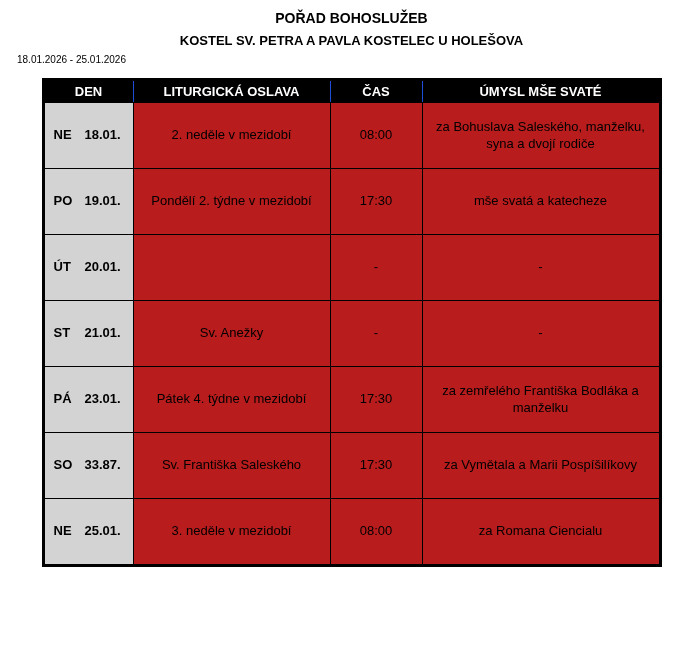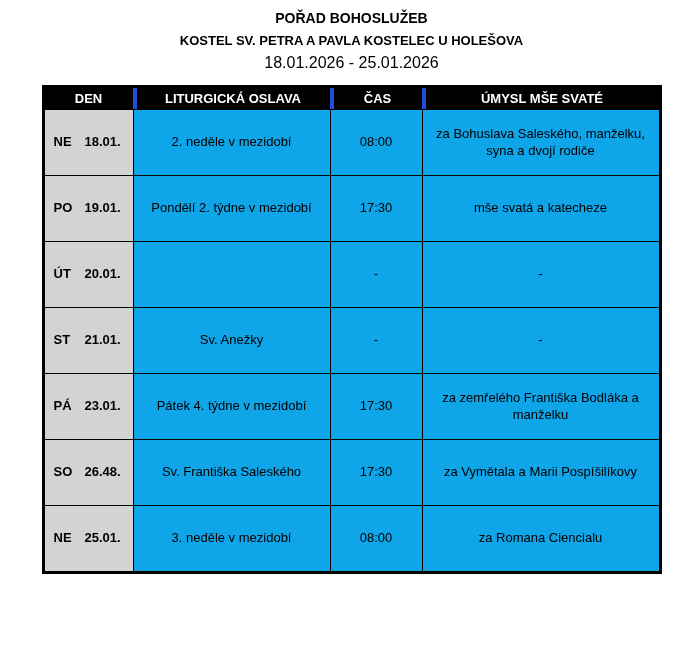--- a/index.html
+++ b/index.html
@@ -20,43 +20,43 @@
   .page { padding-top: 10px; margin-left: 17px; }
   .title {
     text-align: center; font-weight: bold; font-size: 14px;
     margin: 0 0 7px 0;
   }
   .subtitle {
     text-align: center; font-weight: bold; font-size: 13px;
     margin: 0 0 6px 0;
   }
   .date-range {
-    text-align: center; font-size: 16px; margin: 0;
+    font-size: 10px; margin: 0;
   }
   .schedule-wrap {
     width: 620px;
     margin: 13px auto 0 auto;
     border: 3px solid var(--border);
-    background: #0ea5e9;
+    background: #b91c1c;
   }
   table {
     width: 100%;
     border-collapse: separate;
     border-spacing: 0;
     table-layout: fixed;
   }
   thead th {
     background: var(--header-bg);
     color: var(--header-text);
     font-size: 13px;
     font-weight: bold;
     text-align: center;
     padding: 3px 0;
   }
-  thead th + th { border-left: 4px solid #1d4ed8; }
+  thead th + th { border-left: 1px solid #1d4ed8; }
   tbody td {
     border-top: 1px solid var(--border);
     font-size: 13px;
     text-align: center;
     vertical-align: middle;
     height: 66px;
     padding: 3px 8px;
     line-height: 1.3;
     overflow: hidden;
   }
@@ -125,21 +125,21 @@
 
 
   <tr>
     <td class="day-cell"><span class="abbr">PÁ</span><span>23.01.</span></td>
     <td>Pátek 4. týdne v mezidobí</td>
     <td>17:30</td>
     <td>za zemřelého Františka Bodláka a manželku</td>
   </tr>
 
   <tr>
-    <td class="day-cell"><span class="abbr">SO</span><span>26.48.</span></td>
+    <td class="day-cell"><span class="abbr">SO</span><span>33.87.</span></td>
     <td>Sv. Františka Saleského</td>
     <td>17:30</td>
     <td>za Vymětala a Marii Pospíšilíkovy</td>
   </tr>
 
   <tr>
     <td class="day-cell"><span class="abbr">NE</span><span>25.01.</span></td>
     <td>3. neděle v mezidobí</td>
     <td>08:00</td>
     <td>za Romana Ciencialu</td>

